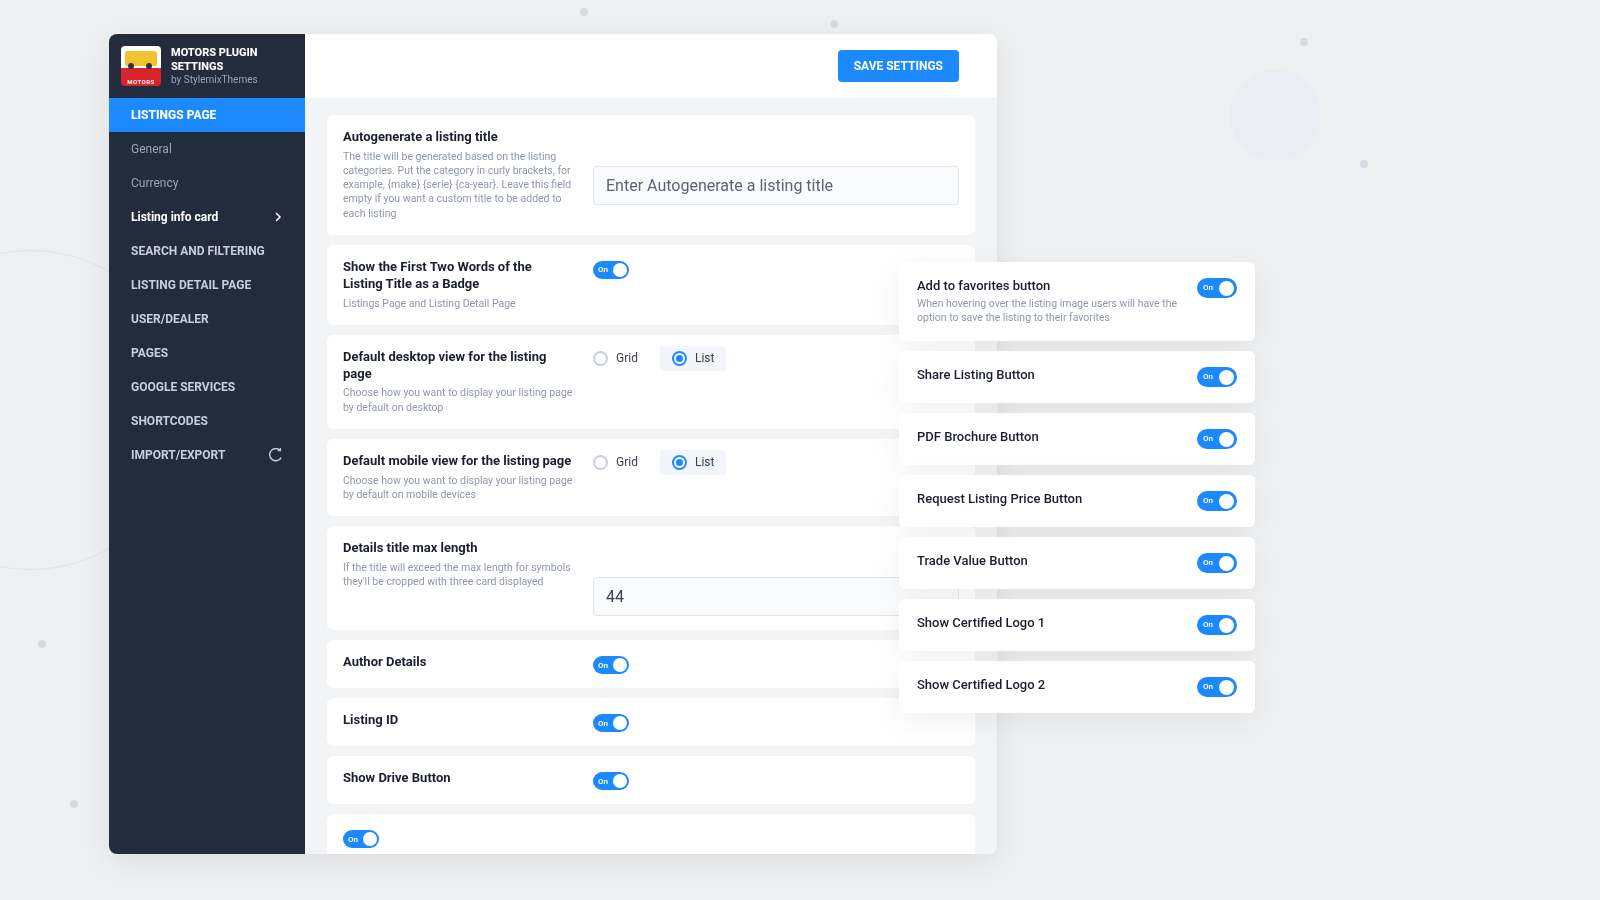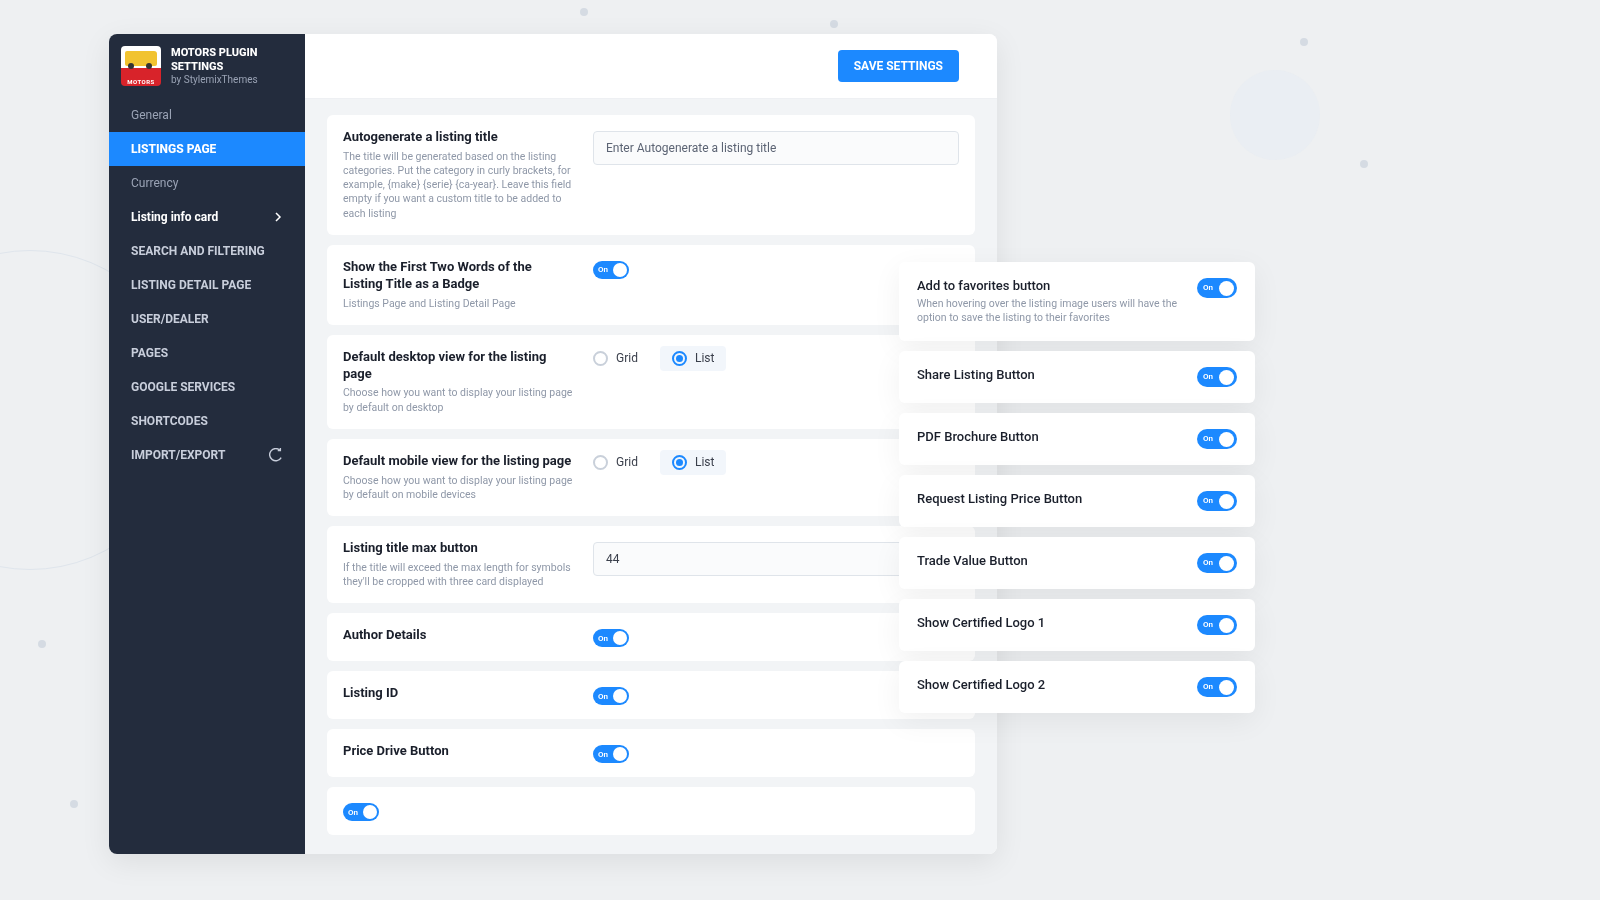--- a/index.html
+++ b/index.html
@@ -35,21 +35,21 @@
 .topbar { background: #fff; padding: 16px 38px; display: flex; justify-content: flex-end; border-bottom: 1px solid #eef0f3; }
 .save-btn { background: #1c89ff; color: #fff; border: none; border-radius: 4px; padding: 9px 16px; font-size: 12px; font-weight: 700; cursor: pointer; }
 
 .cards { padding: 16px 22px; display: flex; flex-direction: column; gap: 10px; overflow-y: auto; }
 .card { background: #fff; border-radius: 6px; padding: 14px 16px; display: flex; gap: 20px; align-items: flex-start; }
 .card .left { width: 230px; flex-shrink: 0; }
 .card .title { font-size: 13px; font-weight: 700; color: #1a1f2b; line-height: 1.3; }
 .card .desc { font-size: 10.5px; color: #8f98a8; margin-top: 4px; line-height: 1.35; }
 .card .control { flex: 1; display: flex; align-items: center; padding-top: 2px; }
 
-.text-input { width: 100%; max-width: 370px; border: 1px solid #dfe4ea; background: #fafbfc; border-radius: 4px; padding: 9px 12px; font-size: 12px; color: #3a3f4b; }
+.text-input { width: 100%; max-width: 370px; border: 1px solid #dfe4ea; background: #fafbfc; border-radius: 4px; padding: 9px 12px; font-size: 16px; color: #3a3f4b; margin-top: 35px; }
 .text-input::placeholder { color: #5c6474; }
 
 .radio-group { display: flex; gap: 34px; align-items:center; }
 .radio-opt { display: flex; align-items: center; gap: 8px; font-size: 12px; color: #3a3f4b; cursor:pointer; }
 .radio { width: 15px; height: 15px; border: 2px solid #c9d0da; border-radius: 50%; display:inline-flex; align-items:center; justify-content:center; }
 .radio.active { border-color: #1c89ff; }
 .radio.active::after { content:""; width:7px; height:7px; background:#1c89ff; border-radius:50%; }
 .radio-opt.selected-bg { background:#f2f6fb; padding:5px 12px; border-radius:4px; margin:-5px -12px; }
 
 .toggle { width: 36px; height: 18px; background: #1c89ff; border-radius: 10px; position: relative; cursor:pointer; display:flex; align-items:center; }
@@ -91,22 +91,22 @@
         <div class="logo-label">MOTORS</div>
       </div>
       <div class="logo-text">
         <div class="t1">MOTORS PLUGIN</div>
         <div class="t2">SETTINGS</div>
         <div class="t3">by StylemixThemes</div>
       </div>
     </div>
 
     <nav class="nav">
+      <div class="nav-item active-section">LISTINGS PAGE</div>
       <div class="nav-item sub">General</div>
-      <div class="nav-item active-section">LISTINGS PAGE</div>
       <div class="nav-item sub">Currency</div>
       <div class="nav-item sub current">
         <span>Listing info card</span>
         <svg class="chev" viewBox="0 0 10 10">
             <path d="M3 1l4 4-4 4" stroke="#fff" stroke-width="1.5" fill="none"></path>
           </svg>
       </div>
       <div class="nav-item section">SEARCH AND FILTERING</div>
       <div class="nav-item section">LISTING DETAIL PAGE</div>
       <div class="nav-item section">USER/DEALER</div>
@@ -186,21 +186,21 @@
             <label class="radio-opt selected-bg">
                 <span class="radio active"></span>
                 <span>List</span>
               </label>
           </div>
         </div>
       </div>
 
       <div class="card">
         <div class="left">
-          <div class="title">Listing title max button</div>
+          <div class="title">Details title max length</div>
           <div class="desc">If the title will exceed the max length for symbols they'll be cropped with three card displayed</div>
         </div>
         <div class="control">
           <input class="text-input" value="44" style="">
         </div>
       </div>
 
       <div class="card">
         <div class="left">
             <div class="title">Author Details</div>
@@ -220,21 +220,21 @@
         <div class="control">
             <div class="toggle">
               <span class="lbl">On</span>
               <span class="knob"></span>
             </div>
           </div>
       </div>
 
       <div class="card">
         <div class="left">
-            <div class="title">Price Drive Button</div>
+            <div class="title">Show Drive Button</div>
           </div>
         <div class="control">
             <div class="toggle">
               <span class="lbl">On</span>
               <span class="knob"></span>
             </div>
           </div>
       </div>
 
       <div class="card">

